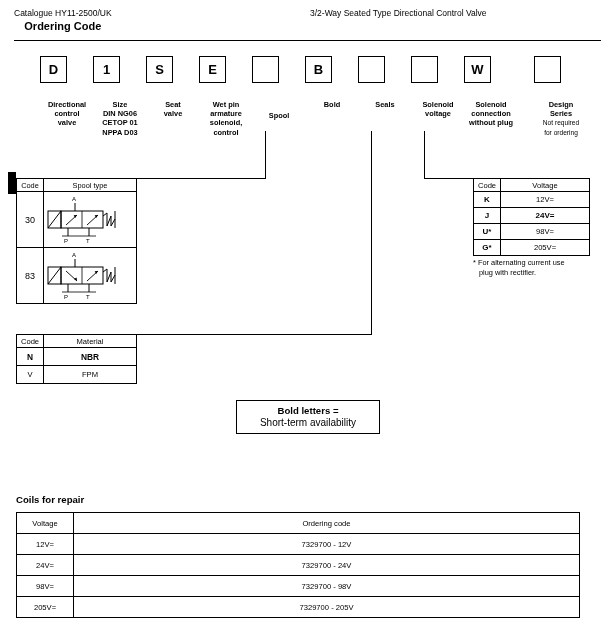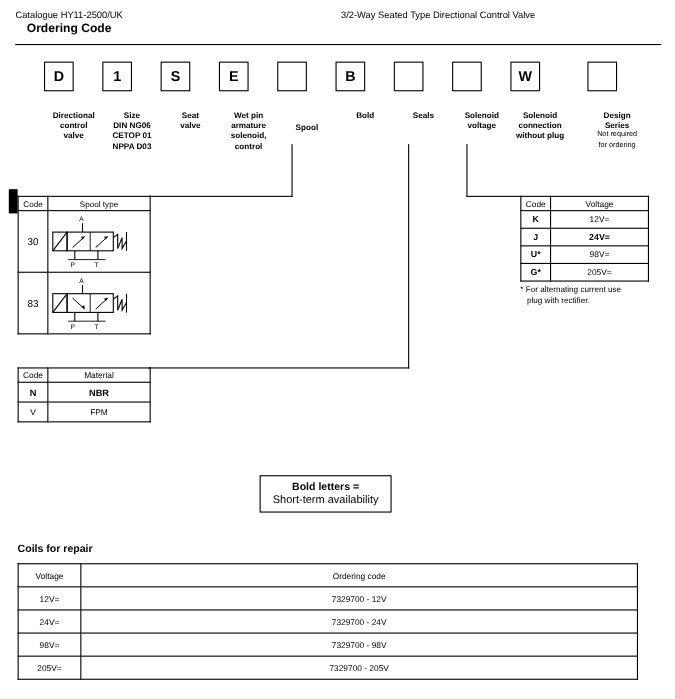--- a/index.html
+++ b/index.html
@@ -168,26 +168,25 @@
     line-height: 9.6px;
     width: 125px;
   }
   .volt-note .ind { padding-left: 6px; display: block; }
 
   
   .bold-box {
     position: absolute;
     left: 236px;
     top: 400px;
-    width: 120px;
+    width: 144px;
     height: 34px;
     border: 1.4px solid #000;
     box-sizing: border-box;
     text-align: center;
-    margin-top: 32px;
   }
   .bold-box .l1 {
     font-size: 9.6px;
     font-weight: bold;
     margin-top: 4px;
   }
   .bold-box .l2 {
     font-size: 10px;
     margin-top: 1px;
   }

